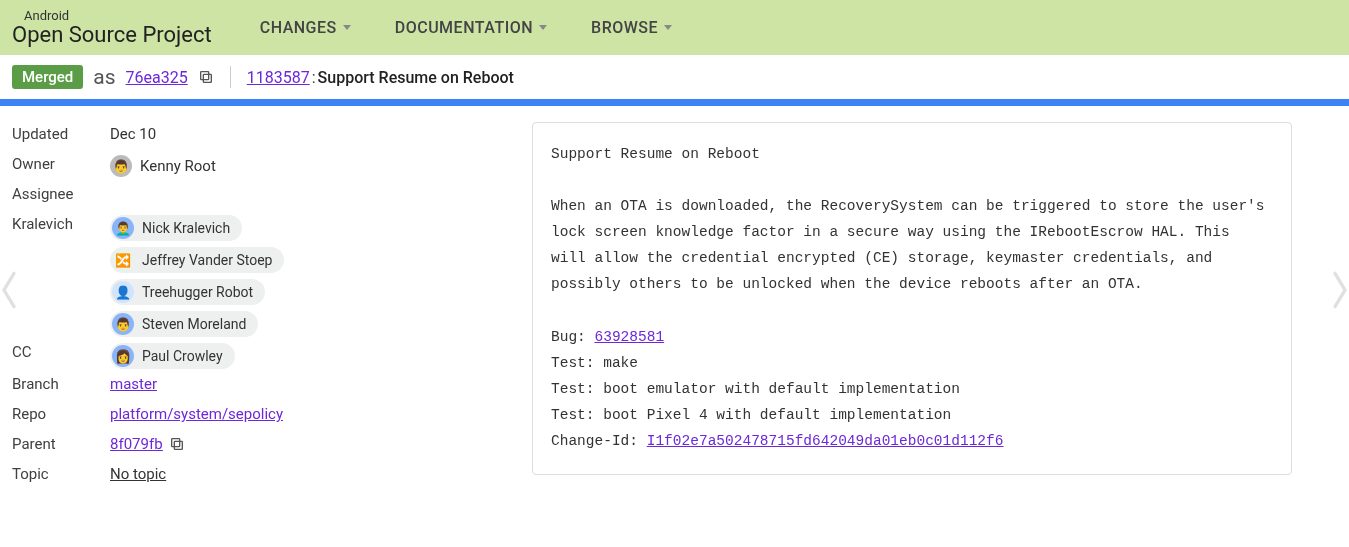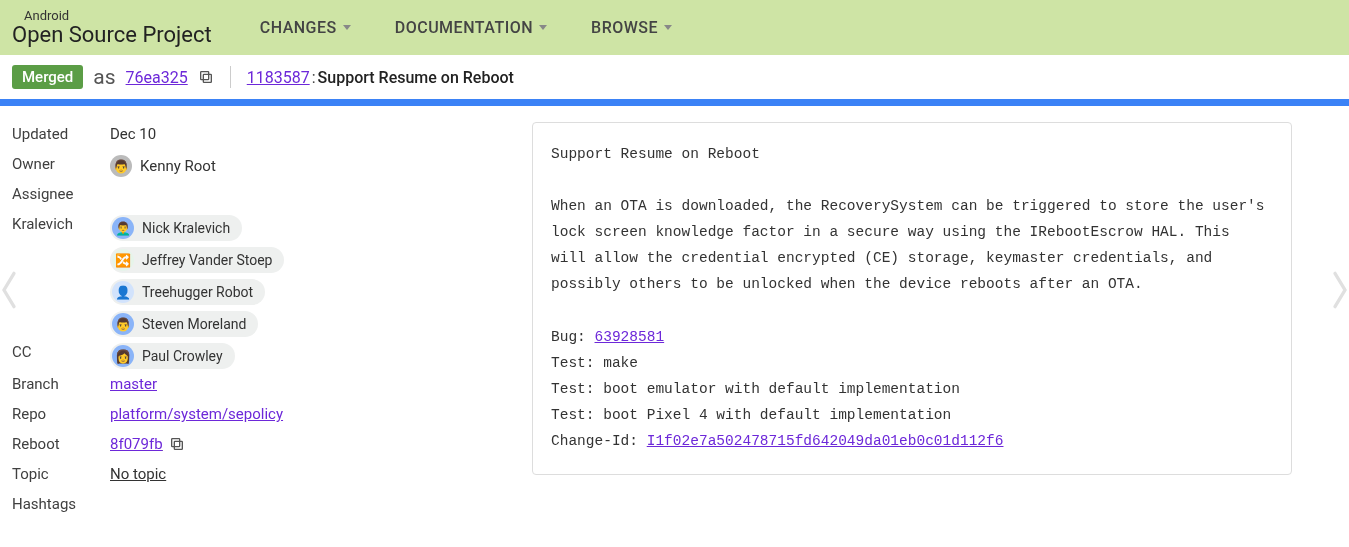--- a/index.html
+++ b/index.html
@@ -158,41 +158,37 @@
       <div class="label">Branch</div>
       <div class="value"><a>master</a></div>
     </div>
 
     <div class="meta-row">
       <div class="label">Repo</div>
       <div class="value"><a>platform/system/sepolicy</a></div>
     </div>
 
     <div class="meta-row">
-      <div class="label">Reboot</div>
+      <div class="label">Parent</div>
       <div class="value inline-copy">
         <a>8f079fb</a>
         <span class="copy-icon">
           <svg viewBox="0 0 24 24" fill="none" stroke="#555" stroke-width="2">
               <rect x="8" y="8" width="12" height="12" rx="1"></rect>
               <rect x="4" y="4" width="12" height="12" rx="1"></rect>
             </svg>
         </span>
       </div>
     </div>
 
     <div class="meta-row">
       <div class="label">Topic</div>
       <div class="value value-plain">No topic</div>
     </div>
 
-    <div class="meta-row">
-      <div class="label">Hashtags</div>
-      <div class="value value-plain"></div>
-    </div>
 
   </div>
 
   <div class="commit-box"><span class="msg-title">Support Resume on Reboot</span>
 
 <span>When an OTA is downloaded, the RecoverySystem can be triggered to store the user's lock screen knowledge factor in a secure way using the IRebootEscrow HAL. This will allow the credential encrypted (CE) storage, keymaster credentials, and possibly others to be unlocked when the device reboots after an OTA.</span>
 
 <span>Bug: </span><a>63928581</a>
 <span>Test: make</span>
 <span>Test: boot emulator with default implementation</span>

